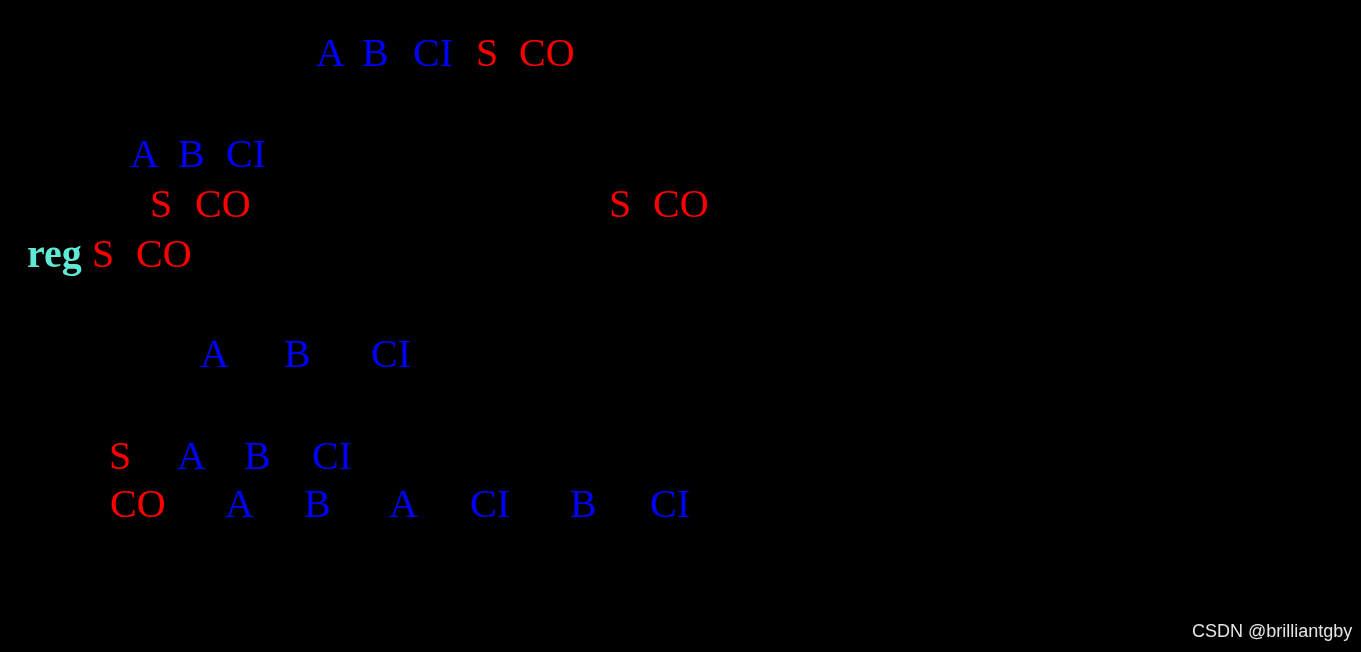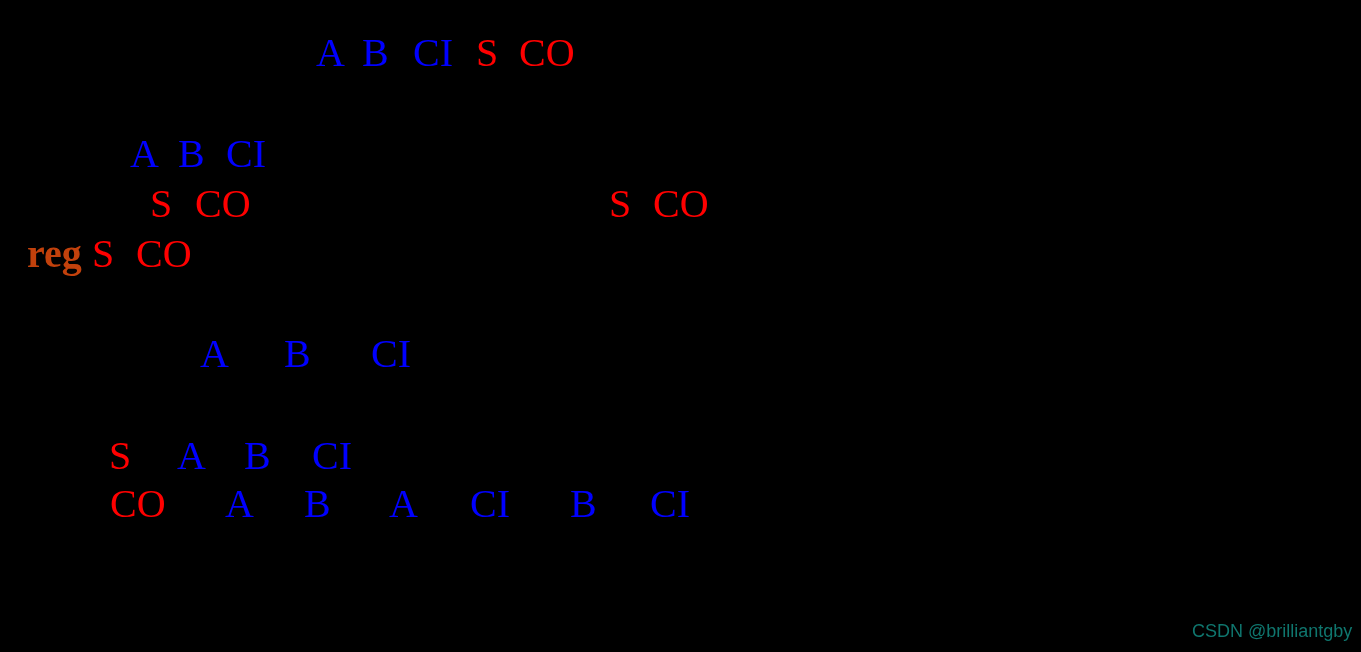--- a/index.html
+++ b/index.html
@@ -45,32 +45,32 @@
       <div class="token tok-blue" style="left: 413px; top: 33px; font-size: 40px; color: rgb(0, 0, 255);">CI</div>
       <div class="token tok-red" style="left: 476px; top: 33px; font-size: 40px; color: rgb(255, 0, 0);">S</div>
       <div class="token tok-red" style="left: 519px; top: 33px; font-size: 40px; color: rgb(255, 0, 0);">CO</div>
       <div class="token tok-blue" style="left: 130px; top: 134px; font-size: 40px; color: rgb(0, 0, 255);">A</div>
       <div class="token tok-blue" style="left: 178px; top: 134px; font-size: 40px; color: rgb(0, 0, 255);">B</div>
       <div class="token tok-blue" style="left: 226px; top: 134px; font-size: 40px; color: rgb(0, 0, 255);">CI</div>
       <div class="token tok-red" style="left: 150px; top: 184px; font-size: 40px; color: rgb(255, 0, 0);">S</div>
       <div class="token tok-red" style="left: 195px; top: 184px; font-size: 40px; color: rgb(255, 0, 0);">CO</div>
       <div class="token tok-red" style="left: 609px; top: 184px; font-size: 40px; color: rgb(255, 0, 0);">S</div>
       <div class="token tok-red" style="left: 653px; top: 184px; font-size: 40px; color: rgb(255, 0, 0);">CO</div>
-      <div class="token tok-red tok-bold" style="left: 27px; top: 234px; font-size: 40px; color: #c2410c;">reg</div>
+      <div class="token tok-red tok-bold" style="left: 27px; top: 234px; font-size: 40px; color: #5eead4;">reg</div>
       <div class="token tok-red" style="left: 92px; top: 234px; font-size: 40px; color: rgb(255, 0, 0);">S</div>
       <div class="token tok-red" style="left: 136px; top: 234px; font-size: 40px; color: rgb(255, 0, 0);">CO</div>
       <div class="token tok-blue" style="left: 200px; top: 334px; font-size: 40px; color: rgb(0, 0, 255);">A</div>
       <div class="token tok-blue" style="left: 284px; top: 334px; font-size: 40px; color: rgb(0, 0, 255);">B</div>
       <div class="token tok-blue" style="left: 371px; top: 334px; font-size: 40px; color: rgb(0, 0, 255);">CI</div>
       <div class="token tok-red" style="left: 109px; top: 436px; font-size: 40px; color: rgb(255, 0, 0);">S</div>
       <div class="token tok-blue" style="left: 177px; top: 436px; font-size: 40px; color: rgb(0, 0, 255);">A</div>
       <div class="token tok-blue" style="left: 244px; top: 436px; font-size: 40px; color: rgb(0, 0, 255);">B</div>
       <div class="token tok-blue" style="left: 312px; top: 436px; font-size: 40px; color: rgb(0, 0, 255);">CI</div>
       <div class="token tok-red" style="left: 110px; top: 484px; font-size: 40px; color: rgb(255, 0, 0);">CO</div>
       <div class="token tok-blue" style="left: 225px; top: 484px; font-size: 40px; color: rgb(0, 0, 255);">A</div>
       <div class="token tok-blue" style="left: 304px; top: 484px; font-size: 40px; color: rgb(0, 0, 255);">B</div>
       <div class="token tok-blue" style="left: 389px; top: 484px; font-size: 40px; color: rgb(0, 0, 255);">A</div>
       <div class="token tok-blue" style="left: 470px; top: 484px; font-size: 40px; color: rgb(0, 0, 255);">CI</div>
       <div class="token tok-blue" style="left: 570px; top: 484px; font-size: 40px; color: rgb(0, 0, 255);">B</div>
       <div class="token tok-blue" style="left: 650px; top: 484px; font-size: 40px; color: rgb(0, 0, 255);">CI</div>
     </div>
-  <div class="watermark" style="left: 1192px; top: 622px; font-size: 18px; color: #0f766e;">CSDN @brilliantgby</div>
+  <div class="watermark" style="left: 1192px; top: 622px; font-size: 18px; color: #e5e5e5;">CSDN @brilliantgby</div>
 </div>
 
 </body></html>

